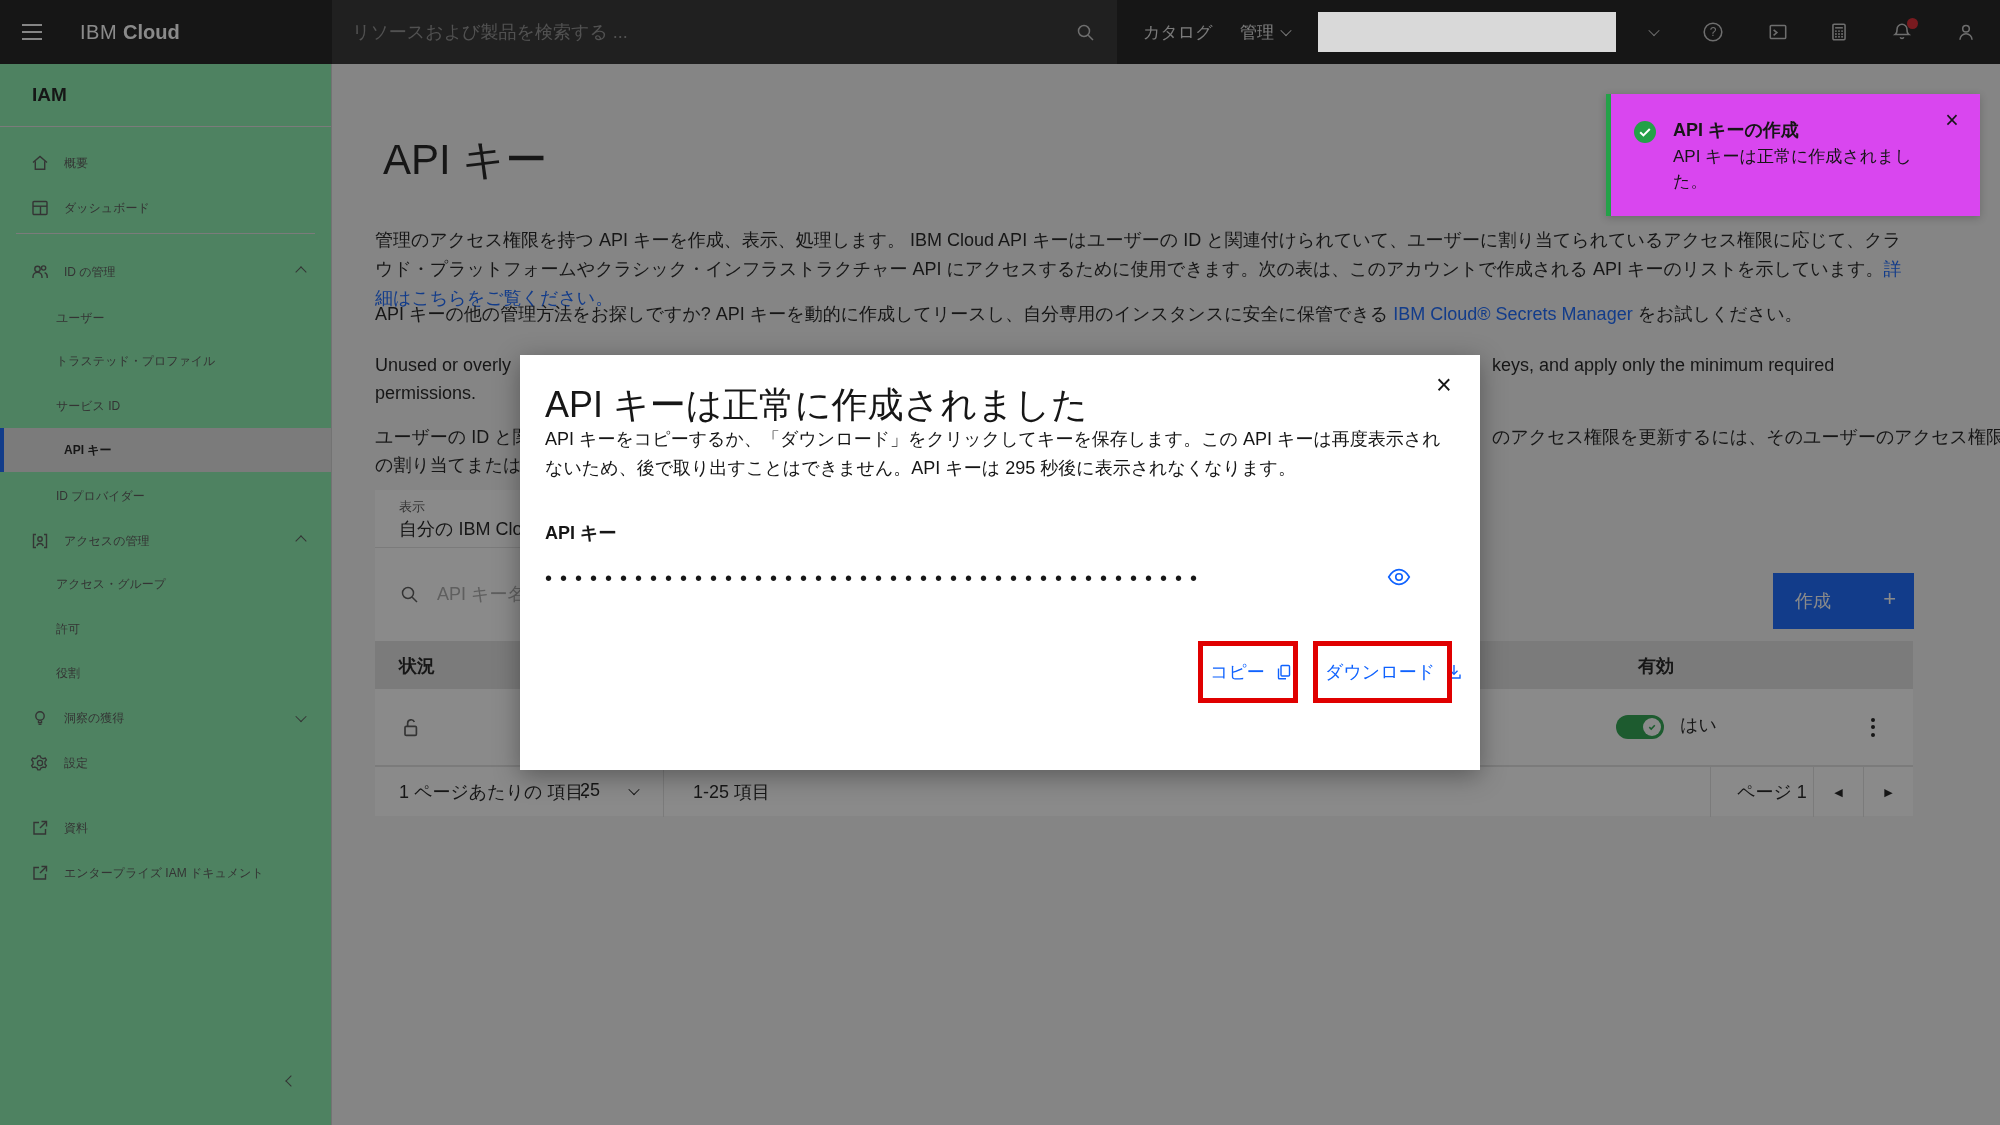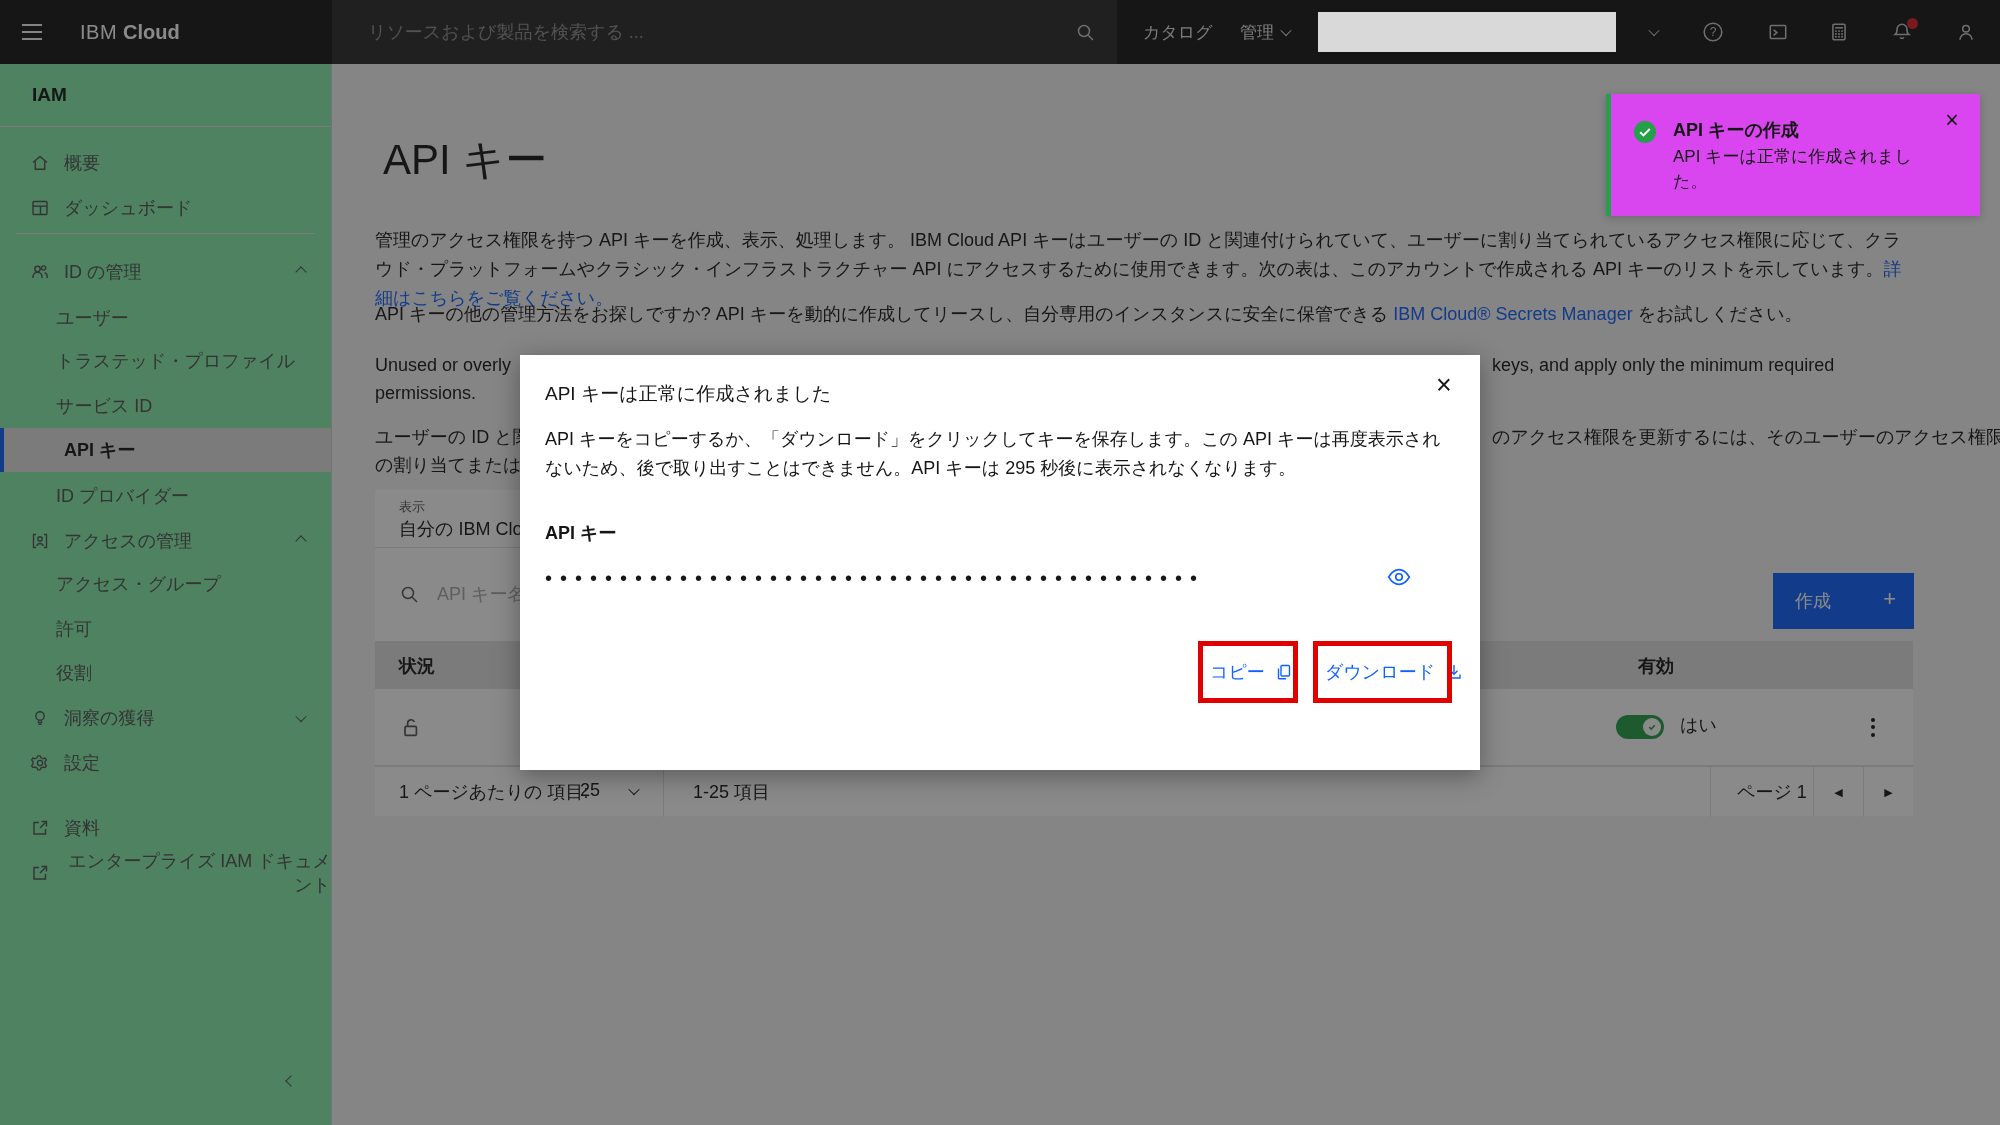--- a/index.html
+++ b/index.html
@@ -8,36 +8,36 @@
   #app { position:relative; width:2000px; height:1125px; overflow:hidden; background:#f4f4f4; }
 
   
   .header { position:absolute; top:0; left:0; width:2000px; height:64px; background:#161616; z-index:10; }
   .hamburger { position:absolute; left:8px; top:8px; width:48px; height:48px; display:flex; flex-direction:column; justify-content:center; gap:5px; padding:0 14px; background:none; border:none; cursor:pointer; }
   .hamburger span { display:block; width:20px; height:2px; background:#f4f4f4; }
   .brand { position:absolute; left:80px; top:0; height:64px; display:flex; align-items:center; gap:6px; color:#ffffff; font-size:20px; }
   .brand .ibm { font-weight:400; letter-spacing:.5px; }
   .brand .cloud { font-weight:700; }
   .hdr-search { position:absolute; left:332px; top:0; width:785px; height:64px; background:#2b2b2b; display:flex; align-items:center; cursor:text; }
-  .hdr-search .ph { margin-left:36px; font-size:18px; color:#8d8d8d; }
+  .hdr-search .ph { margin-left:20px; font-size:18px; color:#8d8d8d; }
   .hdr-search .mag { position:absolute; right:22px; top:22px; color:#c6c6c6; }
   .hdr-link { position:absolute; top:0; height:64px; display:flex; align-items:center; gap:8px; color:#e0e0e0; font-size:17px; background:none; border:none; cursor:pointer; }
   .hdr-ico { position:absolute; top:8px; width:48px; height:48px; display:flex; align-items:center; justify-content:center; color:#c6c6c6; background:none; border:none; cursor:pointer; }
   .chev { display:inline-block; width:8px; height:8px; border-right:1.7px solid currentColor; border-bottom:1.7px solid currentColor; }
   .chev.down { transform:rotate(45deg) translate(-1px,-1px); }
   .chev.up { transform:rotate(-135deg); }
   .chev.left { transform:rotate(135deg); }
   .bell-dot { position:absolute; top:10px; right:8px; width:11px; height:11px; border-radius:50%; background:#da1e28; }
   .redaction { position:absolute; left:1318px; top:12px; width:298px; height:40px; background:#d9d9d9; z-index:70; }
 
   
   .sidebar { position:absolute; top:64px; left:0; width:332px; height:1061px; background:#86efac; border-right:1px solid #d0d0d0; z-index:5; }
   .sb-title { position:absolute; top:0; left:0; width:100%; height:63px; border-bottom:1px solid #e0e0e0; display:flex; align-items:center; padding-left:32px; font-size:19px; font-weight:700; color:#161616; }
   .sb-divider { position:absolute; left:16px; right:16px; top:169px; height:1px; background:#e0e0e0; }
-  .nav-item { position:absolute; left:0; width:100%; height:44px; display:flex; align-items:center; padding-left:30px; color:#525252; font-size:18px; cursor:pointer; background:none; border:none; text-align:right; }
+  .nav-item { position:absolute; left:0; width:100%; height:44px; display:flex; align-items:center; padding-left:30px; color:#525252; font-size:12px; cursor:pointer; background:none; border:none; text-align:right; }
   .nav-item .ic { width:20px; height:20px; margin-right:14px; flex:0 0 20px; color:#525252; }
   .nav-item.sub { padding-left:56px; }
   .nav-item .nav-chev { position:absolute; right:26px; color:#525252; }
   .nav-item.selected { background:#e0e0e0; color:#161616; font-weight:700; border-left:4px solid #0f62fe; padding-left:60px; }
   .sb-collapse { position:absolute; bottom:24px; right:20px; width:40px; height:40px; display:flex; align-items:center; justify-content:center; color:#525252; background:none; border:none; cursor:pointer; }
 
   
   .main { position:absolute; top:64px; left:332px; width:1668px; height:1061px; background:#f4f4f4; color:#161616; }
   .page-title { position:absolute; left:51px; top:68px; font-size:42px; font-weight:300; color:#161616; }
   .para { position:absolute; left:43px; width:1530px; font-size:18px; line-height:29px; color:#161616; }
@@ -70,21 +70,21 @@
   .pagination .pp-chev { position:absolute; left:255px; top:20px; color:#161616; }
   .pagination .vdiv { position:absolute; top:0; width:1px; height:50px; background:#e0e0e0; }
   .pagination .range { position:absolute; left:318px; top:13px; }
   .pagination .page-lbl { position:absolute; left:1362px; top:13px; }
   .pg-arrow { position:absolute; top:0; width:50px; height:50px; border:none; border-left:1px solid #e0e0e0; background:none; cursor:pointer; font-size:11px; color:#161616; }
 
   
   .overlay { position:absolute; inset:0; background:rgba(22,22,22,0.5); z-index:50; }
   .modal { position:absolute; left:520px; top:355px; width:960px; height:415px; background:#ffffff; z-index:60; box-shadow:0 6px 24px rgba(0,0,0,.35); }
   .modal-close { position:absolute; right:14px; top:8px; width:44px; height:44px; background:none; border:none; font-size:27px; color:#161616; cursor:pointer; line-height:44px; }
-  .modal-title { position:absolute; left:25px; top:26px; font-size:19px; font-weight:400; color:#161616; }
+  .modal-title { position:absolute; left:25px; top:26px; font-size:36px; font-weight:400; color:#161616; }
   .modal-body { position:absolute; left:25px; top:70px; width:912px; font-size:18px; line-height:29px; color:#161616; }
   .modal-key-label { position:absolute; left:25px; top:166px; font-size:18px; font-weight:700; color:#161616; }
   .masked { position:absolute; left:25px; top:212px; font-size:20px; letter-spacing:8px; color:#161616; white-space:nowrap; }
   .eye-btn { position:absolute; left:866px; top:200px; width:44px; height:44px; background:none; border:none; color:#0f62fe; cursor:pointer; }
   .ghost-btn { position:absolute; top:296px; height:42px; display:flex; align-items:center; gap:10px; color:#0f62fe; font-size:18px; background:none; border:none; cursor:pointer; }
   .ghost-btn.copy { left:690px; }
   .ghost-btn.download { left:805px; }
   .anno { position:absolute; border:5px solid #e00000; background:none; z-index:65; pointer-events:none; }
   .anno.a1 { left:678px; top:286px; width:100px; height:62px; }
   .anno.a2 { left:793px; top:286px; width:139px; height:62px; }

